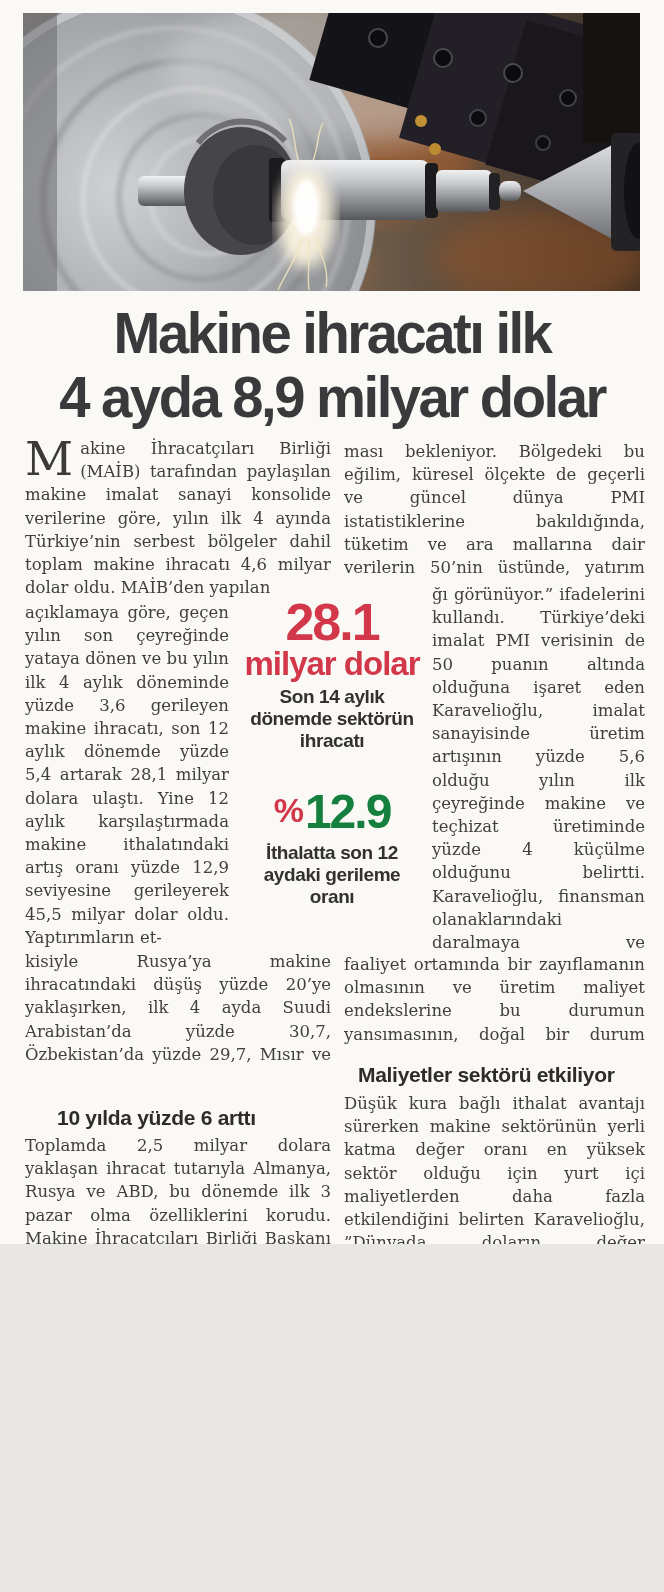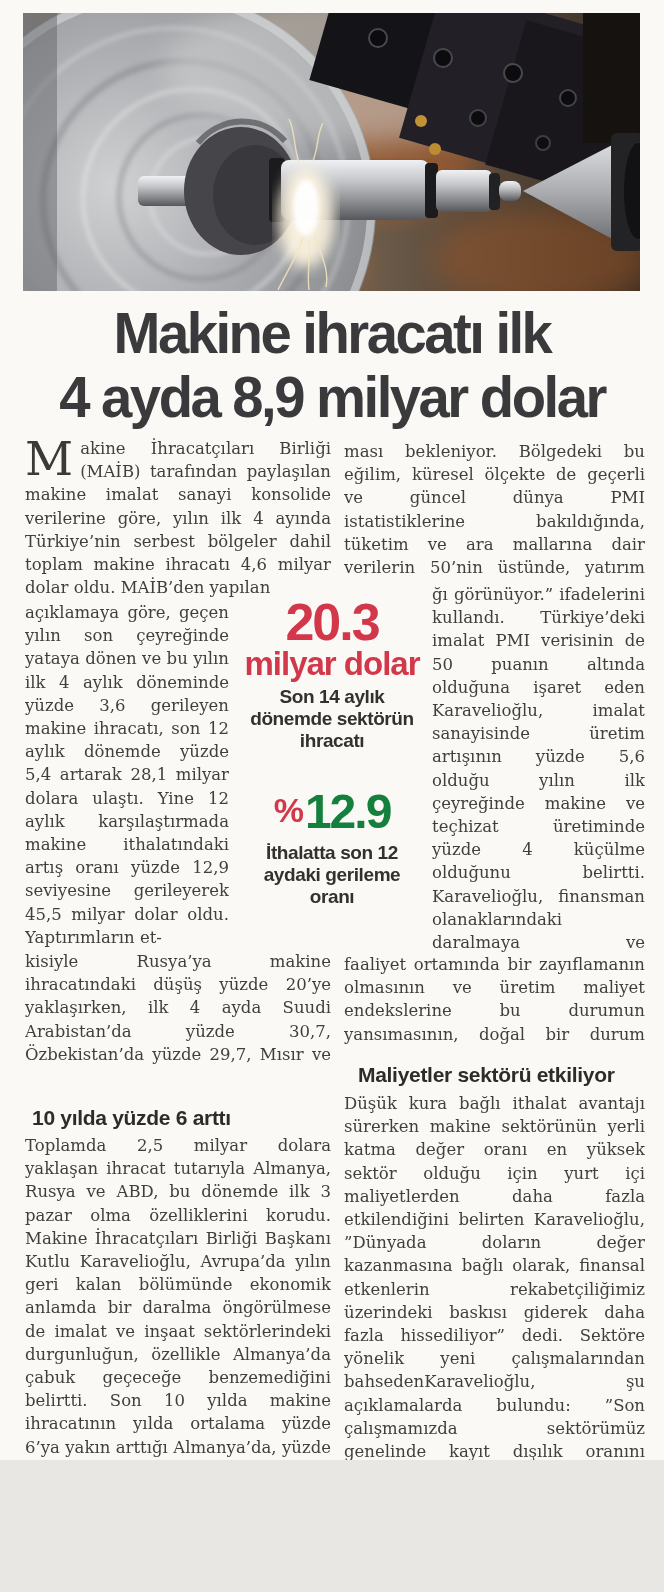--- a/index.html
+++ b/index.html
@@ -1,19 +1,19 @@
 <!DOCTYPE html>
 <html><head>
 <meta charset="utf-8">
 <style>
   html,body{margin:0;padding:0;}
   body{background:#e9e7e3;}
   #page{
     position:relative;
-    width:664px;height:1460px;
+    width:664px;height:1244px;
     margin:0 auto;
     background:#faf9f6;
     overflow:hidden;
     font-family:"DejaVu Serif", serif;
   }
   .abs{position:absolute;}
   .body-text{
     font-family:"DejaVu Serif", serif;
     font-size:16.5px;
     line-height:23.2px;
@@ -206,36 +206,36 @@
   </div>
 
   <div class="abs body-text" style="left:25px;top:437px;width:306px;height:164px;">
     <span class="dropcap">M</span><span>akine İhracatçıları Birliği (MAİB) tarafından paylaşılan makine imalat sanayi konsolide verilerine göre, yılın ilk 4 ayında Türkiye’nin serbest bölgeler dahil toplam makine ihracatı 4,6 milyar dolar oldu. MAİB’den yapılan</span>
   </div>
 
   <div class="abs body-text" style="left:25px;top:601px;width:204px;height:348px;">açıklamaya göre, geçen yılın son çeyreğinde yataya dönen ve bu yılın ilk 4 aylık döneminde yüzde 3,6 gerileyen makine ihracatı, son 12 aylık dönemde yüzde 5,4 artarak 28,1 milyar dolara ulaştı. Yine 12 aylık karşılaştırmada makine ithalatındaki artış oranı yüzde 12,9 seviyesine gerileyerek 45,5 milyar dolar oldu. Yaptırımların et-</div>
 
   <div class="abs body-text" style="left:25px;top:950px;width:306px;height:120px;">kisiyle Rusya’ya makine ihracatındaki düşüş yüzde 20’ye yaklaşırken, ilk 4 ayda Suudi Arabistan’da yüzde 30,7, Özbekistan’da yüzde 29,7, Mısır ve Cezayir’de yüzde 15 kadar ihracat artışı sağlandı.</div>
 
-  <div class="abs subhead" style="left:32px;top:1106px;text-align:center;">10 yılda yüzde 6 arttı</div>
+  <div class="abs subhead" style="left:57px;top:1106px;text-align:center;">10 yılda yüzde 6 arttı</div>
 
   <div class="abs body-text" style="left:25px;top:1134px;width:306px;height:438px;">Toplamda 2,5 milyar dolara yaklaşan ihracat tutarıyla Almanya, Rusya ve ABD, bu dönemde ilk 3 pazar olma özelliklerini korudu. Makine İhracatçıları Birliği Başkanı Kutlu Karavelioğlu, Avrupa’da yılın geri kalan bölümünde ekonomik anlamda bir daralma öngörülmese de imalat ve inşaat sektörlerindeki durgunluğun, özellikle Almanya’da çabuk geçeceğe benzemediğini belirtti. Son 10 yılda makine ihracatının yılda ortalama yüzde 6’ya yakın arttığı Almanya’da, yüzde 3,6 gibi sınırlı bir seviyede olsa da uzun yıllardan sonra ilk defa negatif seyrettiğini vurgulayan Karavelioğlu, ”Geçen sene yüzde 0,3 kadar küçülen Alman ekonomisinin bu yıl da 2022 rakamlarının gerisinde kal-</div>
 
   <div class="abs body-text" style="left:344px;top:440px;width:301px;height:142px;">ması bekleniyor. Bölgedeki bu eğilim, küresel ölçekte de geçerli ve güncel dünya PMI istatistiklerine bakıldığında, tüketim ve ara mallarına dair verilerin 50’nin üstünde, yatırım malları için ise 50’nin altında kaldı-</div>
 
   <div class="abs body-text" style="left:432px;top:583px;width:213px;height:370px;">ğı görünüyor.” ifadelerini kullandı. Türkiye’deki imalat PMI verisinin de 50 puanın altında olduğuna işaret eden Karavelioğlu, imalat sanayisinde üretim artışının yüzde 5,6 olduğu yılın ilk çeyreğinde makine ve teçhizat üretiminde yüzde 4 küçülme olduğunu belirtti. Karavelioğlu, finansman olanaklarındaki daralmaya ve pahalanmaya bağlı olarak, yatırım ve</div>
 
   <div class="abs body-text" style="left:344px;top:953px;width:301px;height:95px;">faaliyet ortamında bir zayıflamanın olmasının ve üretim maliyet endekslerine bu durumun yansımasının, doğal bir durum olduğunu kaydetti.</div>
 
   <div class="abs subhead" style="left:358px;top:1063px;">Maliyetler sektörü etkiliyor</div>
 
   <div class="abs body-text" style="left:344px;top:1092px;width:301px;height:482px;">Düşük kura bağlı ithalat avantajı sürerken makine sektörünün yerli katma değer oranı en yüksek sektör olduğu için yurt içi maliyetlerden daha fazla etkilendiğini belirten Karavelioğlu, ”Dünyada doların değer kazanmasına bağlı olarak, finansal etkenlerin rekabetçiliğimiz üzerindeki baskısı giderek daha fazla hissediliyor” dedi. Sektöre yönelik yeni çalışmalarından bahsedenKaravelioğlu, şu açıklamalarda bulundu: ”Son çalışmamızda sektörümüz genelinde kayıt dışılık oranını yüzde 23,68 olarak belirledik. Bu oran 2015’de yüzde 24,93’du. İşletme ve göçmen sayılarındaki hızlı artışa ve pandeminin kayıt dışı oranlarını artırıcı etkisine rağmen son 7 yılda ortalama yüzde 5 kadar iyileşme göze çarpıyor.”</div>
 
   <div class="abs statbox">
-    <div class="stat-value">20.3</div>
+    <div class="stat-value">28.1</div>
     <div class="stat-unit">milyar dolar</div>
     <div class="stat-caption">Son 14 aylık dönemde sektörün ihracatı</div>
     <div class="stat2-row">
       <span class="stat-prefix">%</span><span class="stat-value2">12.9</span>
     </div>
     <div class="stat-caption">İthalatta son 12 aydaki gerileme oranı</div>
   </div>
 
   <div class="abs bottom-rule"></div>
 

